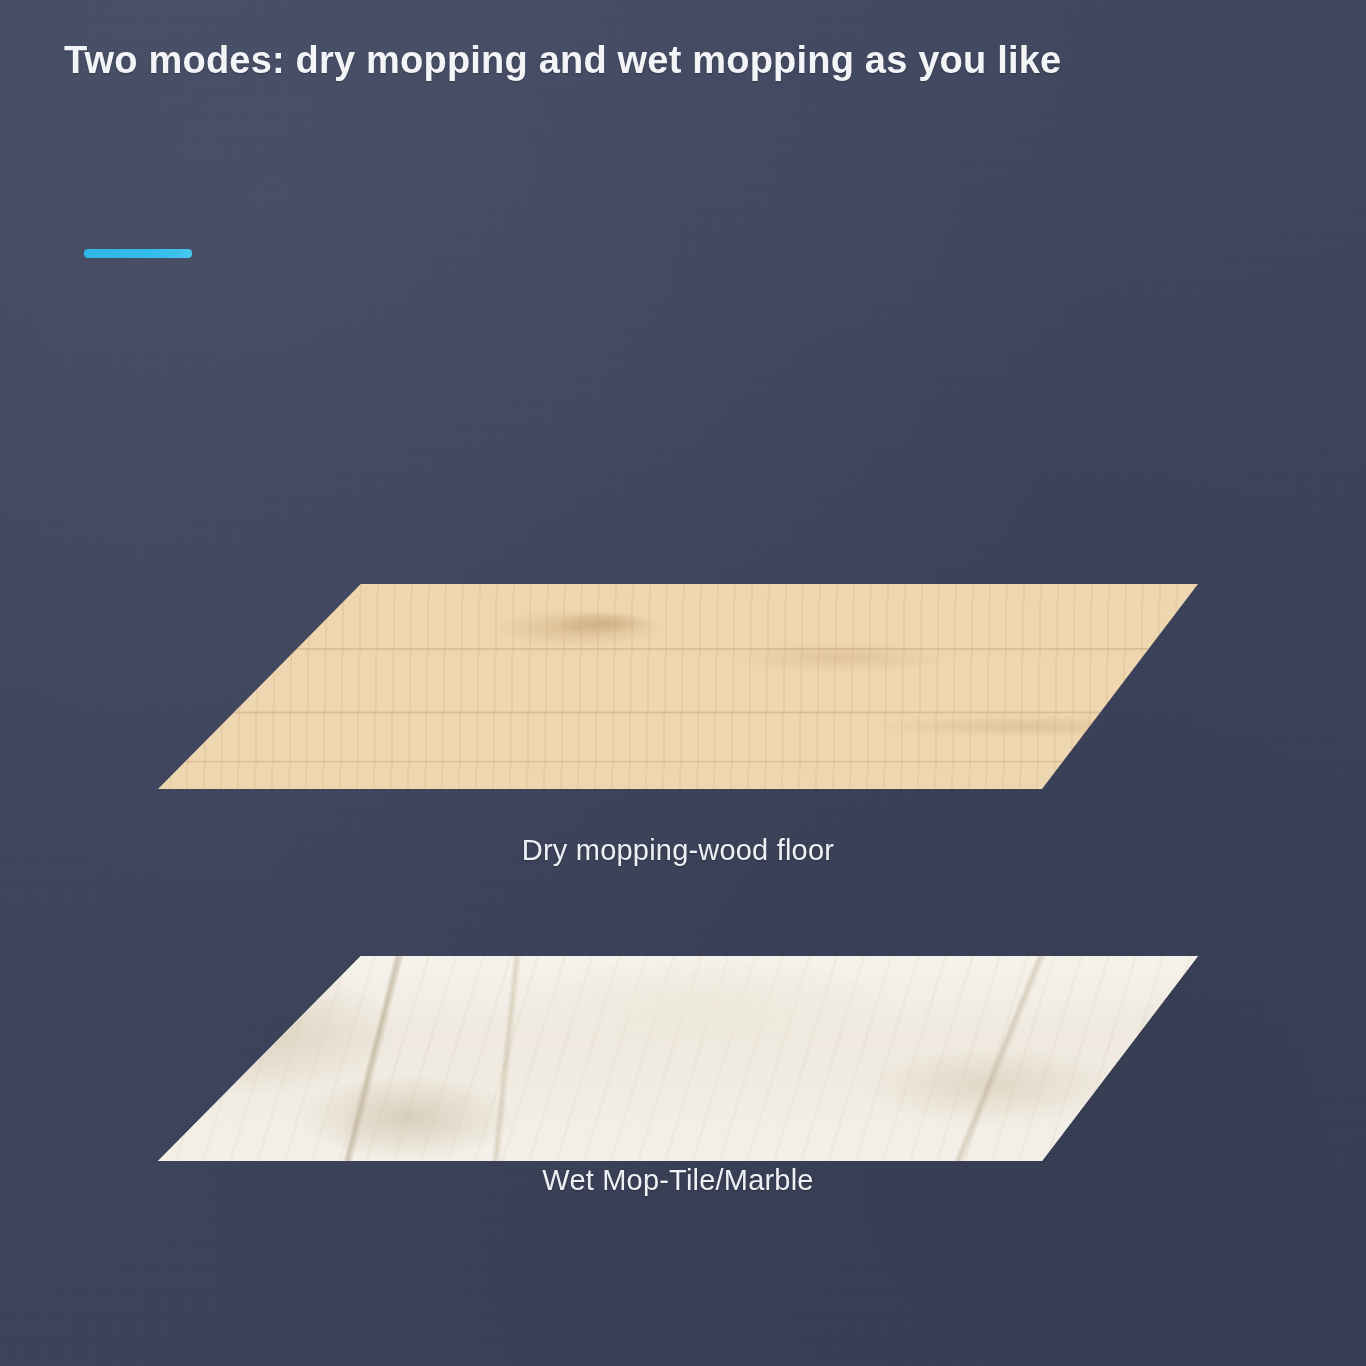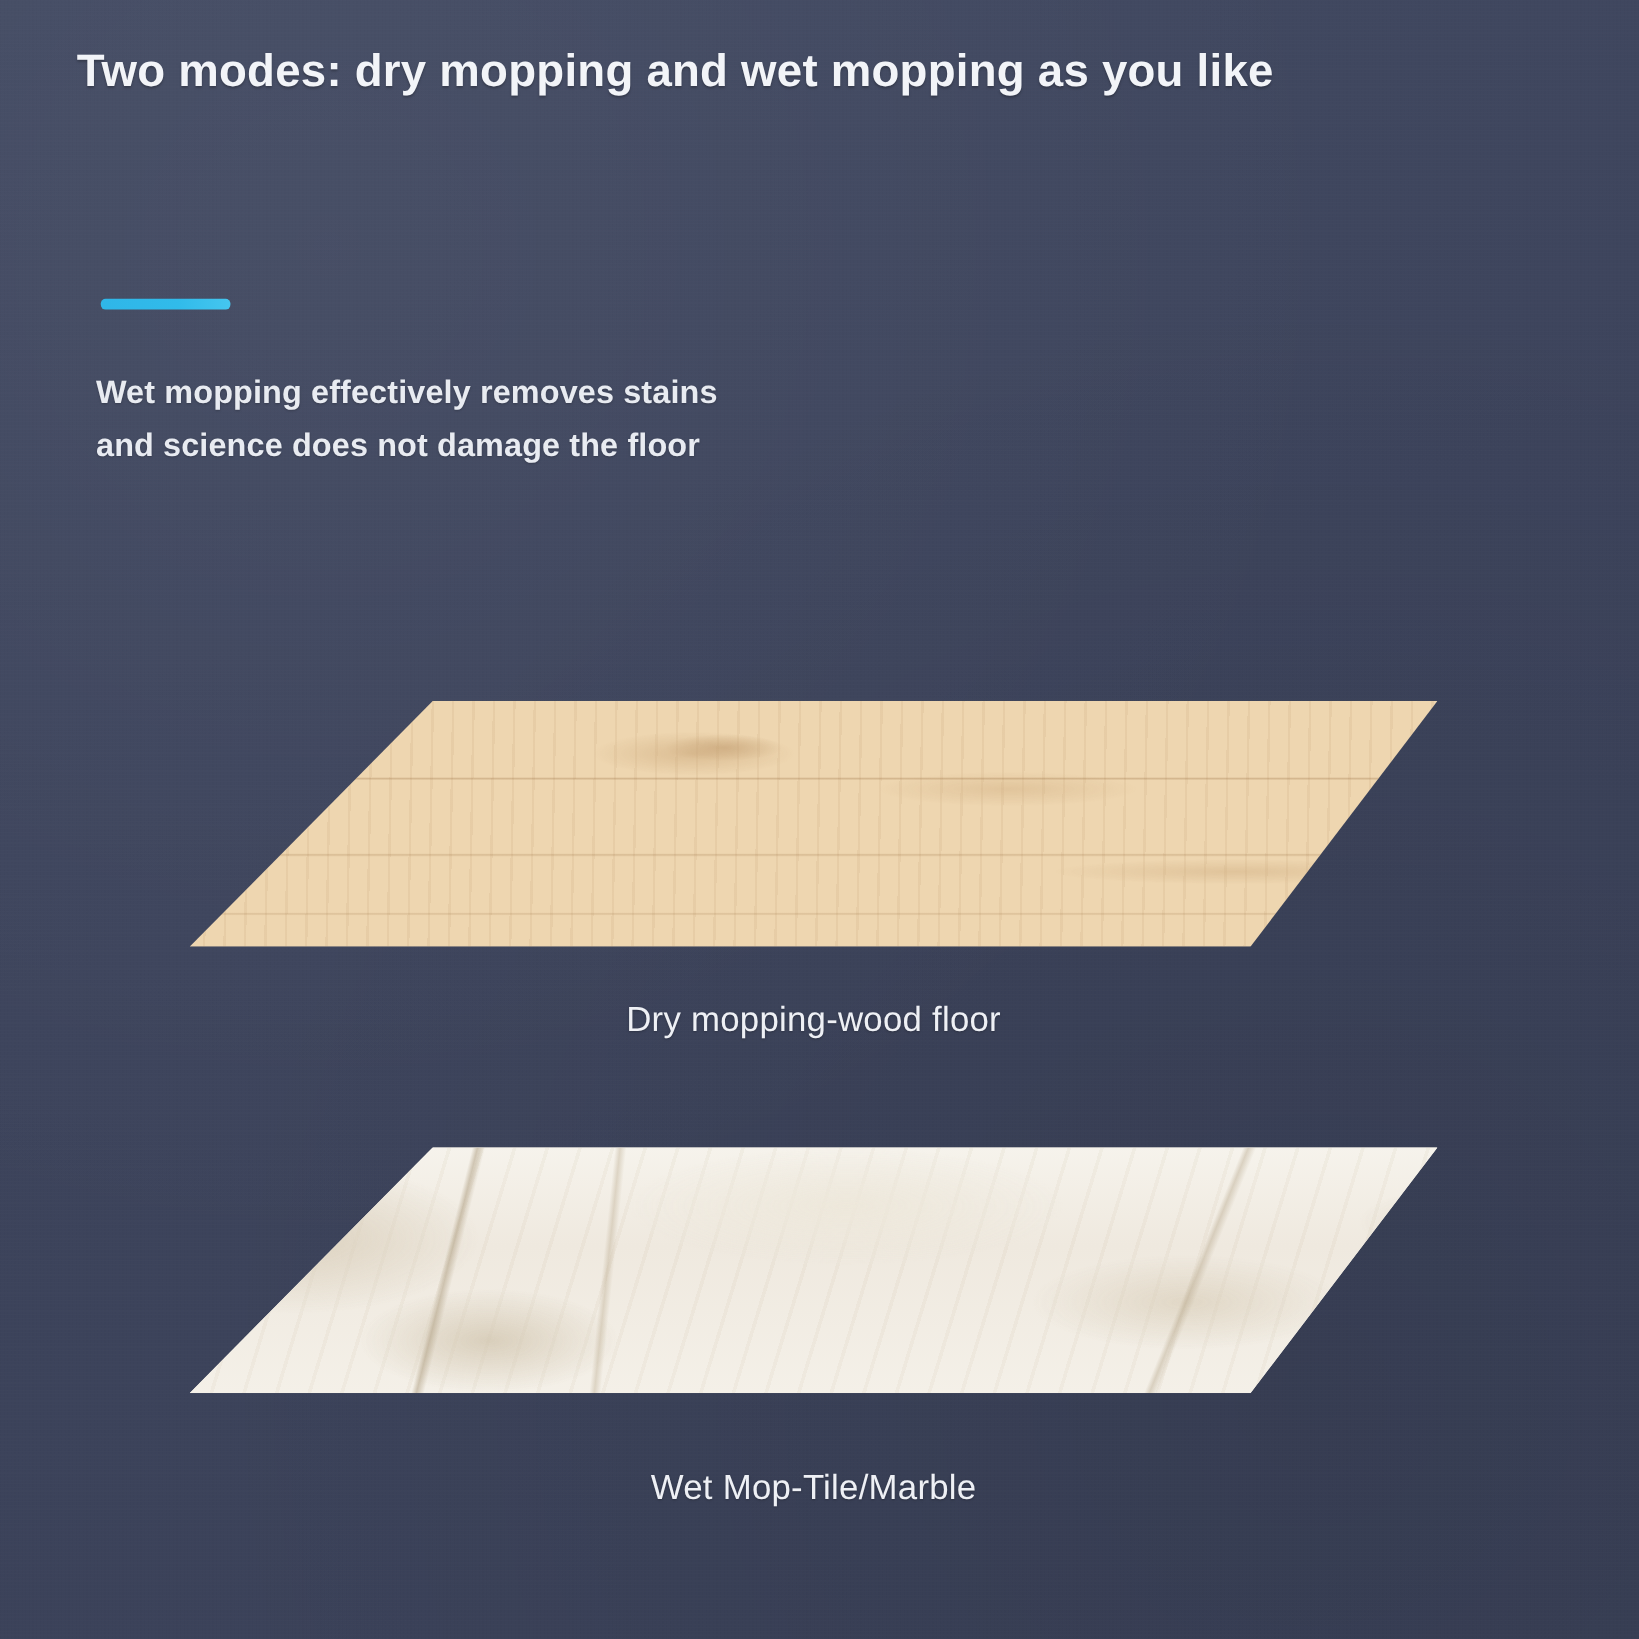--- a/index.html
+++ b/index.html
@@ -159,37 +159,36 @@
     width: 1040px;
     left: 158px;
     text-align: center;
     color: #eef0f5;
     font-size: 29px;
     font-weight: normal;
     letter-spacing: 0.2px;
     text-shadow: 0 1px 2px rgba(0,0,0,0.25);
   }
   .caption-wood { top: 834px; }
-  .caption-marble { top: 1224px; }
+  .caption-marble { top: 1164px; }
 </style>
 </head>
 <body>
 
 <div class="poster">
   <div class="noise"></div>
 
   <div class="headline">
     <span>Two modes: dry mopping and wet mopping as you like</span>
   </div>
 
   <div class="accent-bar"></div>
 
   <div class="subhead">
-    <span>Wet mopping effectively removes stains</span><br>
-    <span>and science does not damage the floor</span>
+    <br>
   </div>
 
   <div class="panel panel-wood">
     <div class="wood-grain"></div>
     <div class="wood-lines"></div>
   </div>
   <div class="caption caption-wood">Dry mopping-wood floor</div>
 
   <div class="panel panel-marble">
     <div class="marble-veins"></div>

